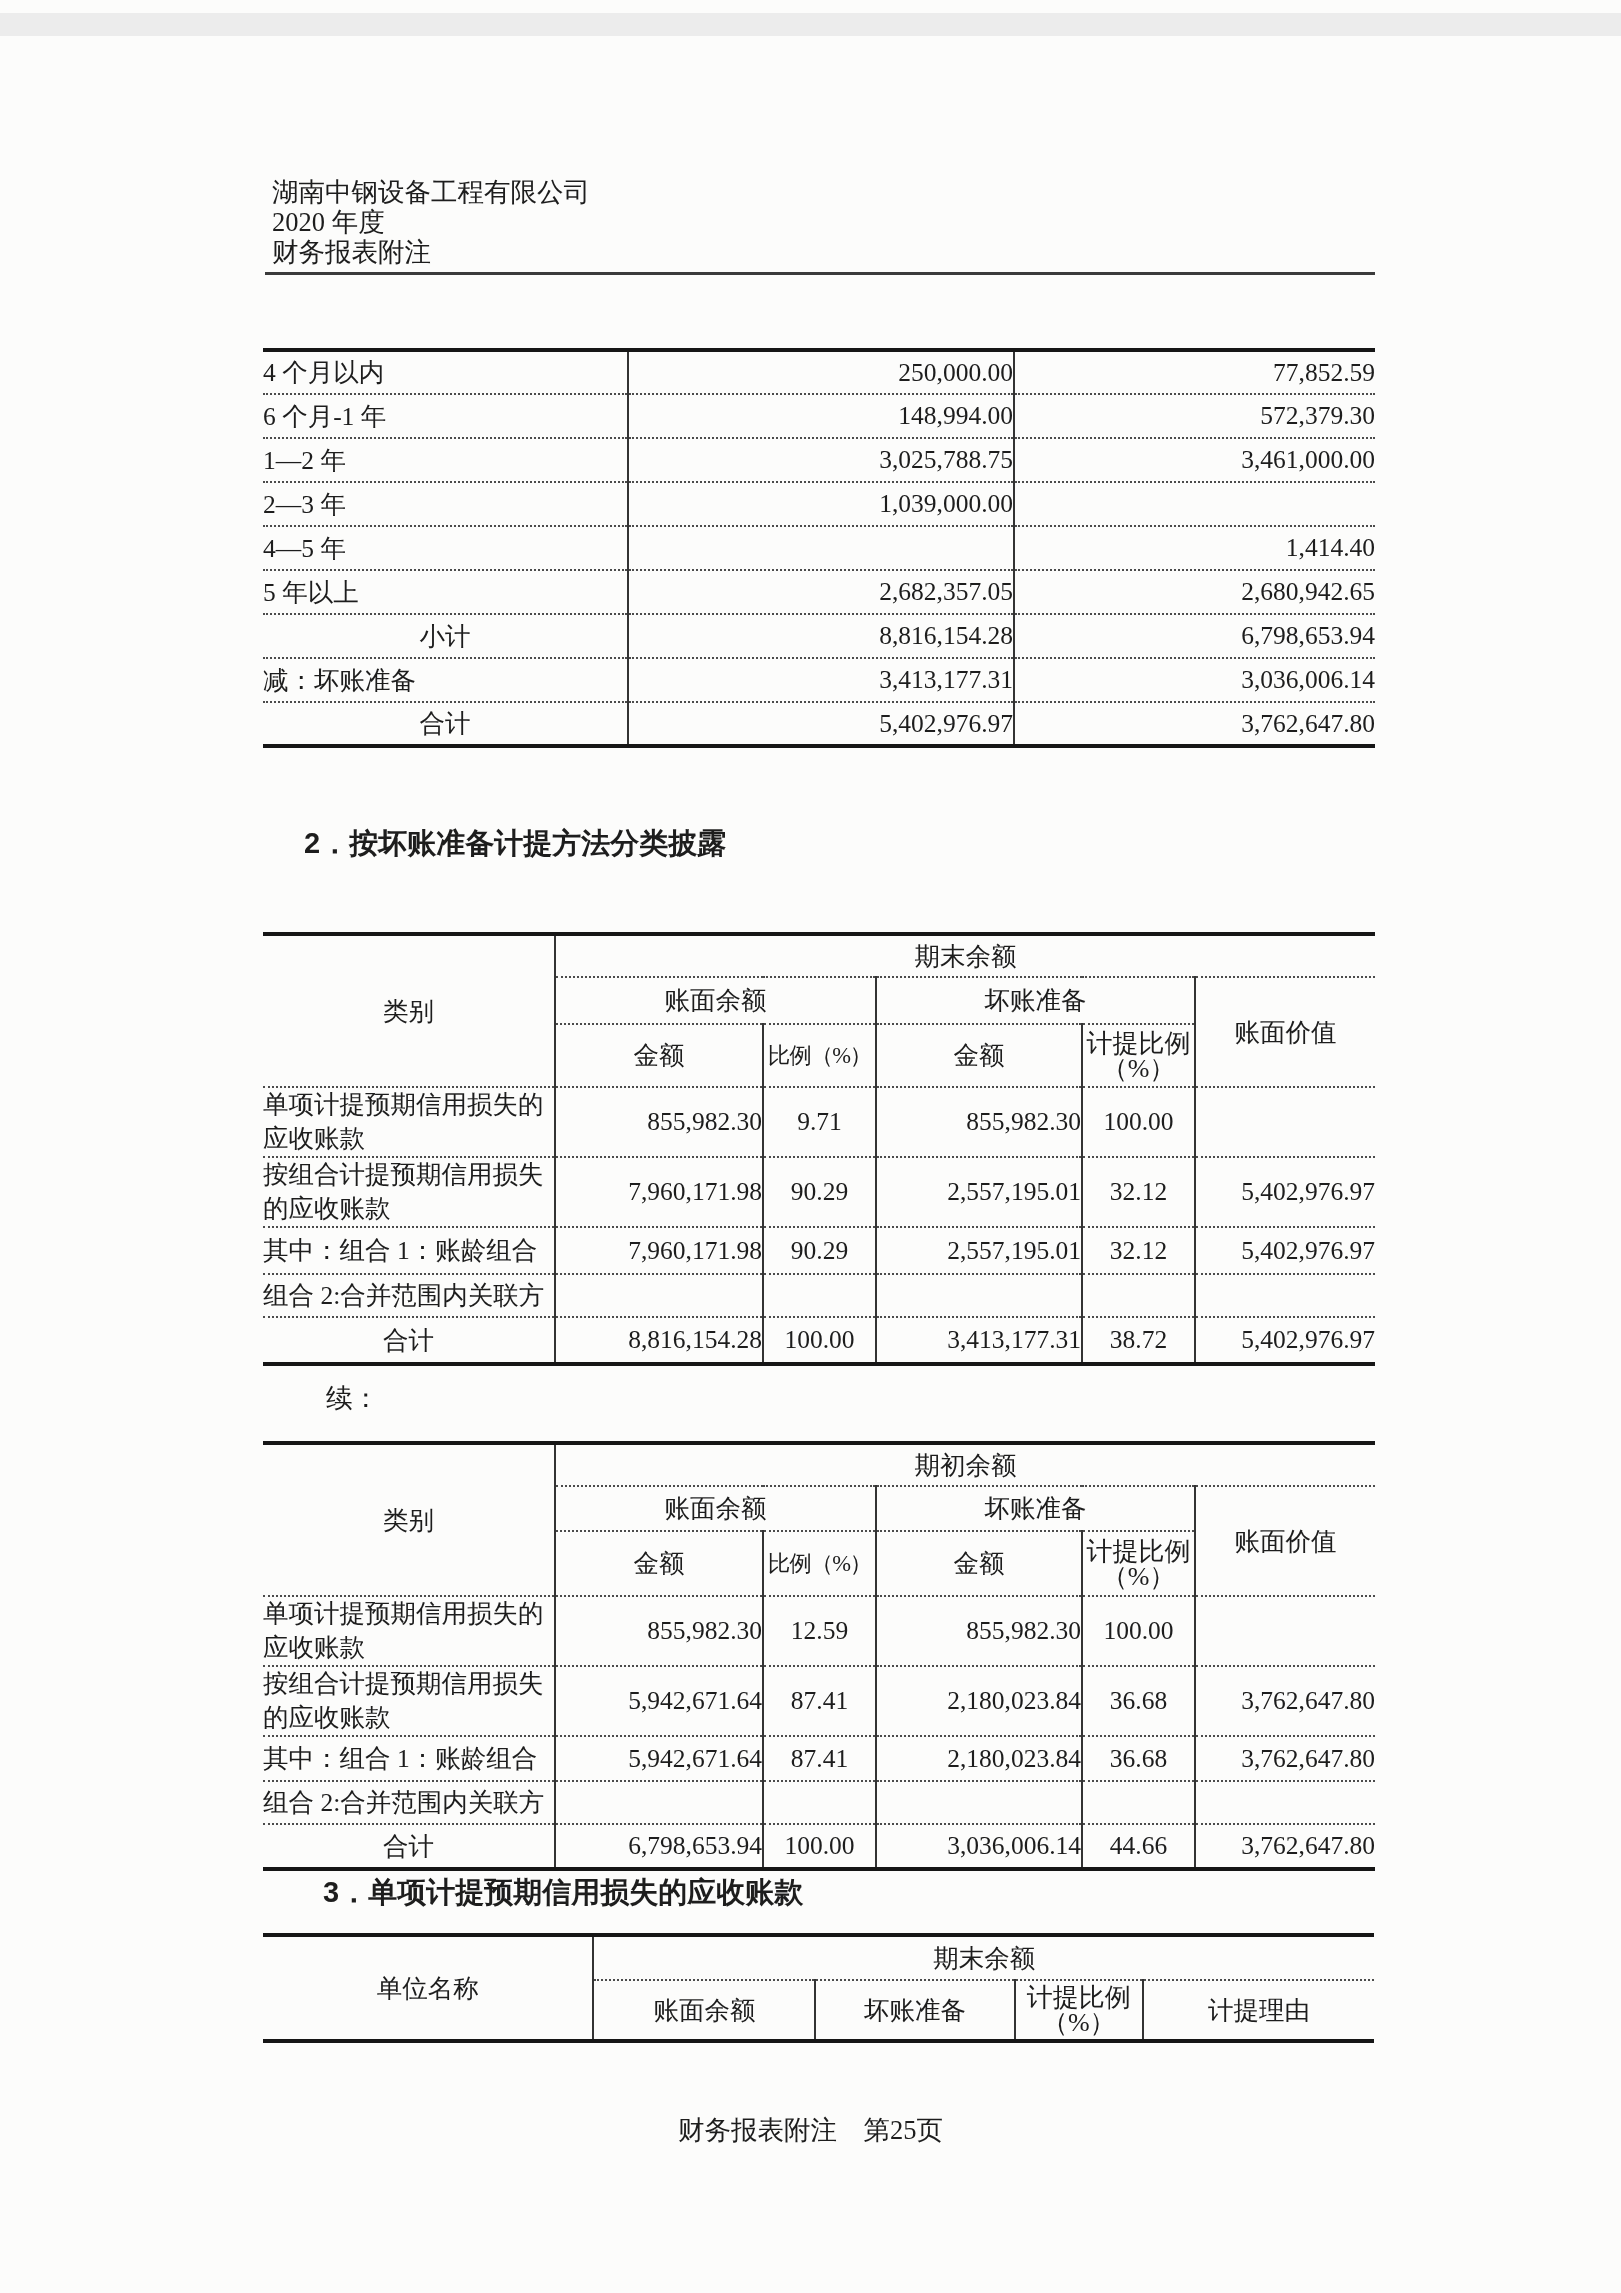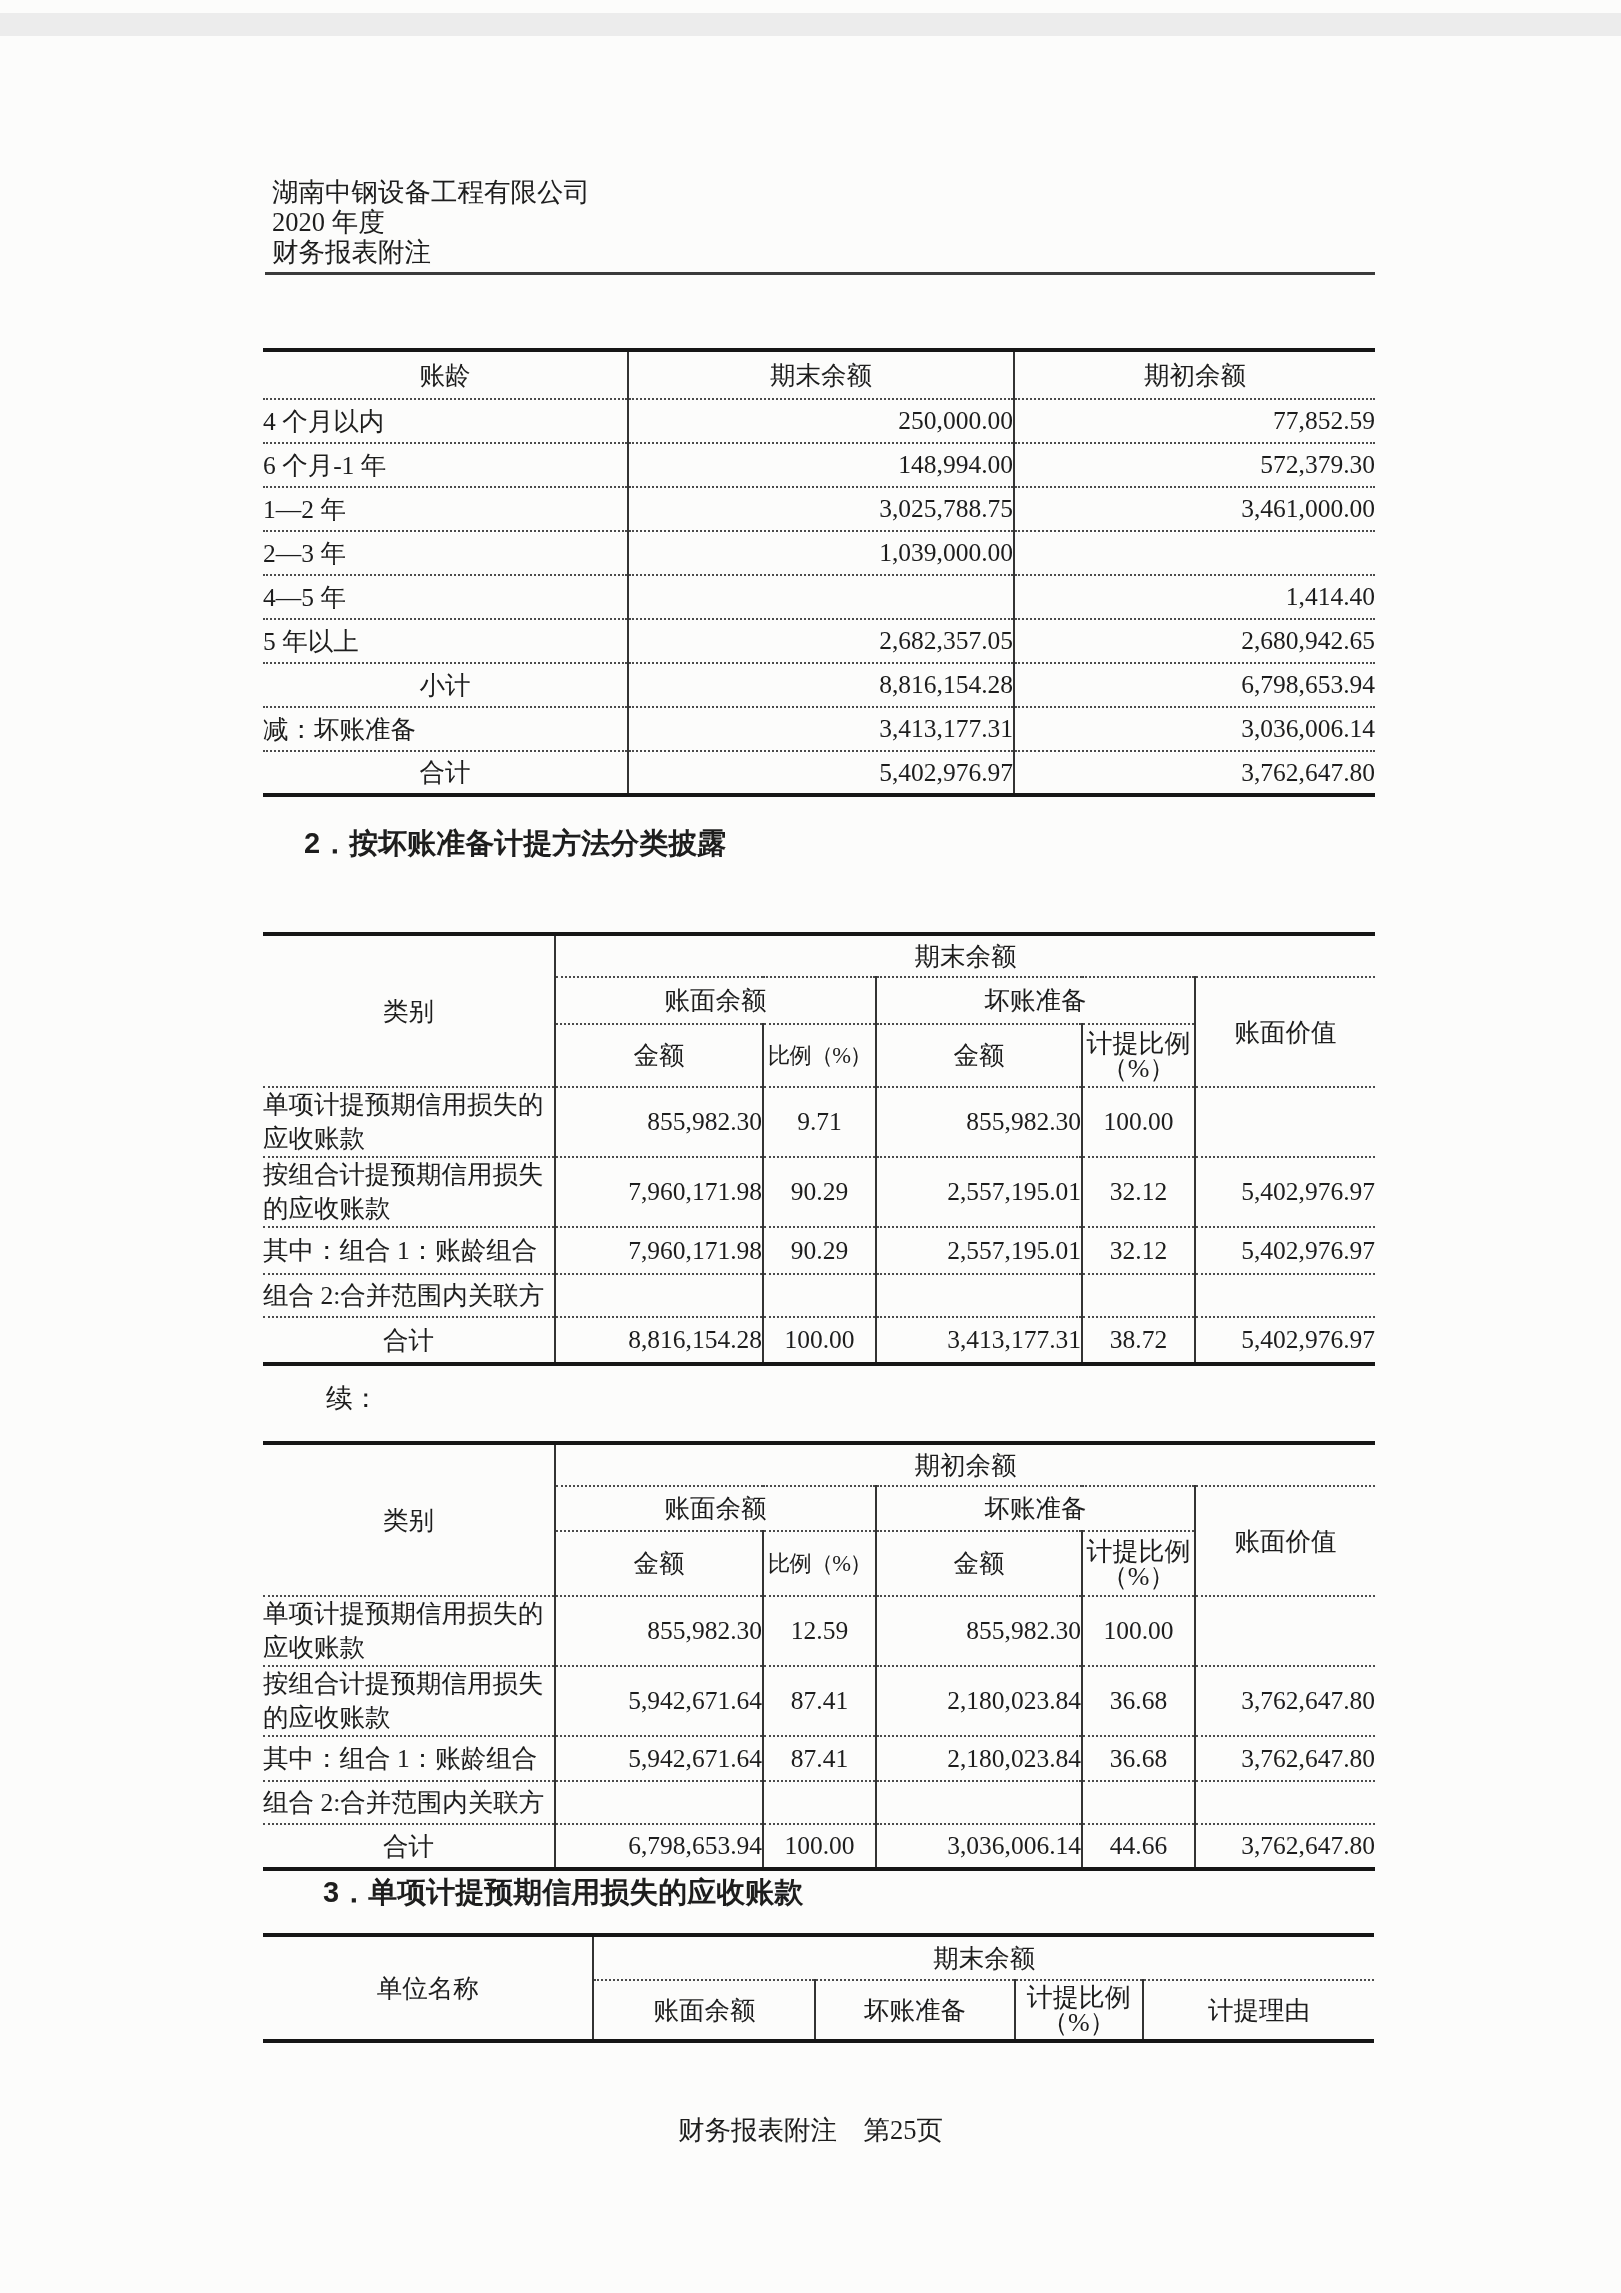--- a/index.html
+++ b/index.html
@@ -58,25 +58,20 @@
 </div>
 <div class="header-rule"></div>
 
 <table class="tbl" id="t1">
   <colgroup>
       <col style="width:365px">
       <col style="width:386px">
       <col style="width:361px">
     </colgroup>
   <tbody>
-      <tr class="r1" style="height:49px">
-    <td class="hc fc">账龄</td>
-    <td class="hc">期末余额</td>
-    <td class="hc">期初余额</td>
-  </tr>
   <tr style="height:44px">
     <td class="lab fc">4 个月以内</td>
     <td class="num">250,000.00</td>
     <td class="num">77,852.59</td>
   </tr>
   <tr style="height:44px">
     <td class="lab fc">6 个月-1 年</td>
     <td class="num">148,994.00</td>
     <td class="num">572,379.30</td>
   </tr>

